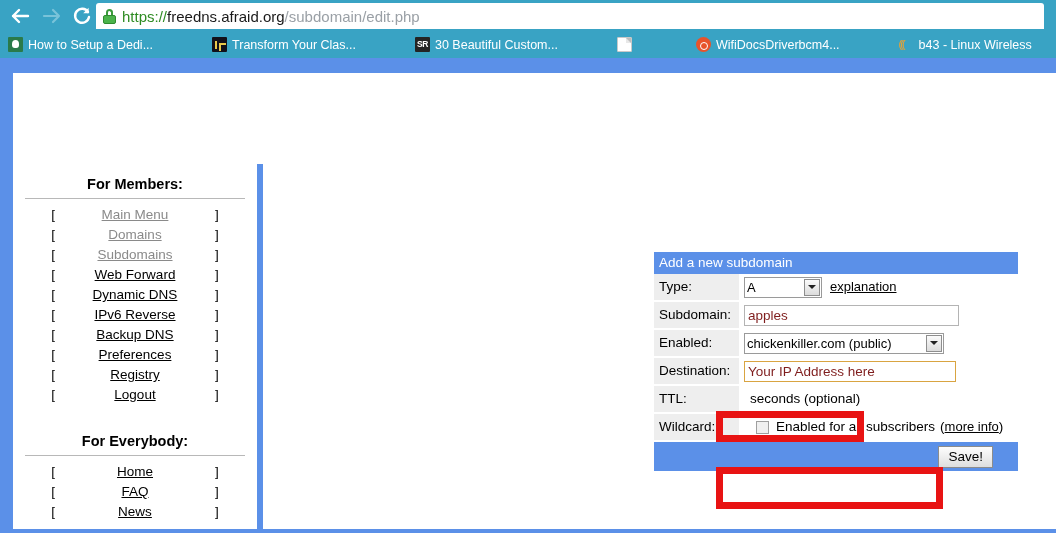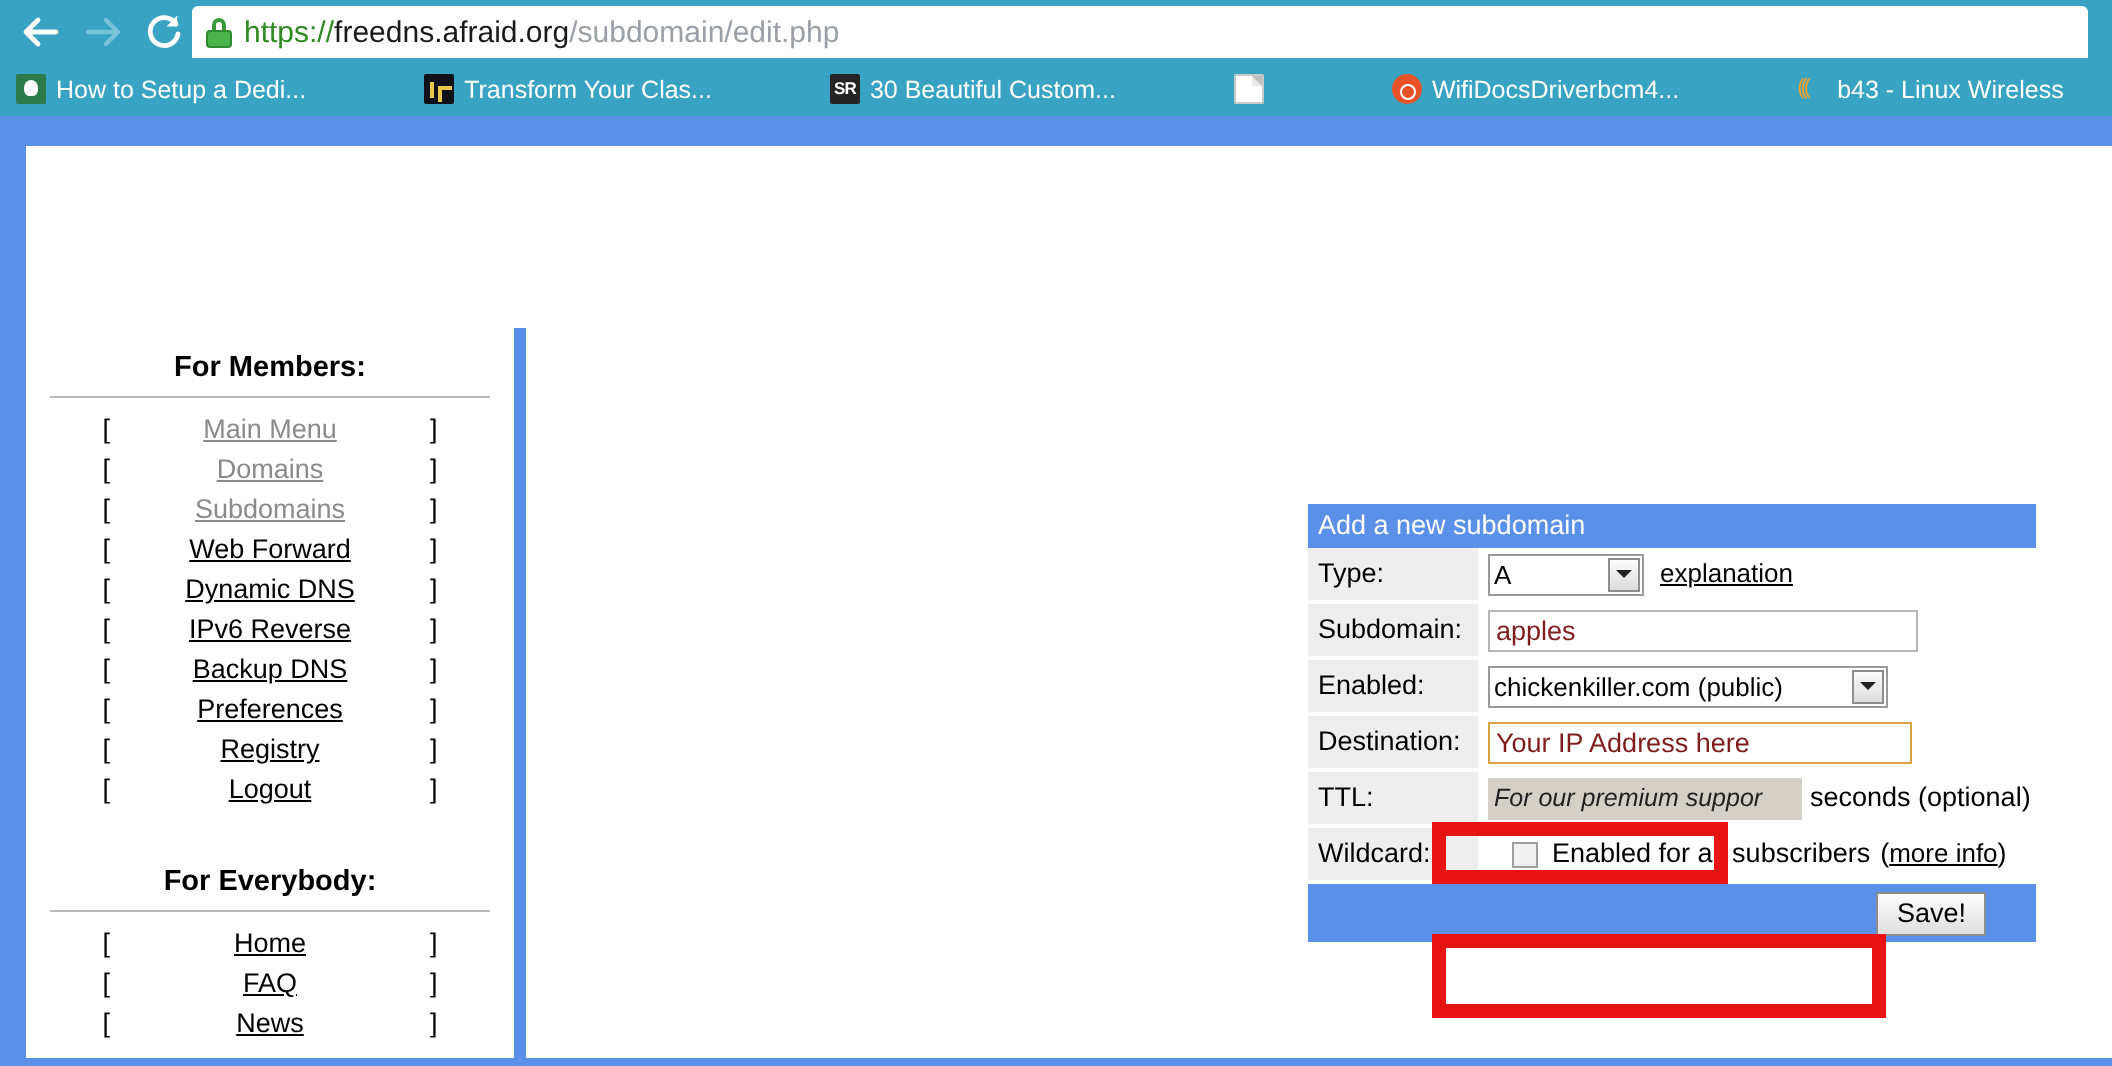--- a/index.html
+++ b/index.html
@@ -510,24 +510,20 @@
     <div class="form-row">
       <div class="form-label">Destination:</div>
       <div class="form-field">
         <input class="ui-text" id="destination-input" type="text" value="Your IP Address here" style="">
       </div>
     </div>
 
     <div class="form-row">
       <div class="form-label">TTL:</div>
       <div class="form-field">
-        <span class="ttl-wrap">
-          <input class="ui-text" id="ttl-input" type="text" value="" style="">
-          <span class="ttl-tip">For our premium suppor</span>
-        </span>
         <span class="ttl-suffix">seconds (optional)</span>
       </div>
     </div>
 
     <div class="form-row">
       <div class="form-label">Wildcard:</div>
       <div class="form-field checkbox-cell">
         <input class="ui-check" type="checkbox" style="">
         <span>Enabled for all subscribers</span>
         <span style="margin-left:5px">(</span>

